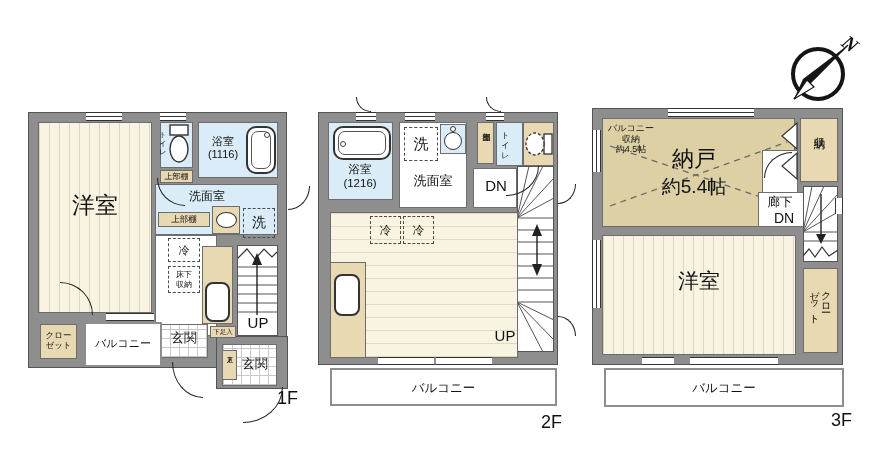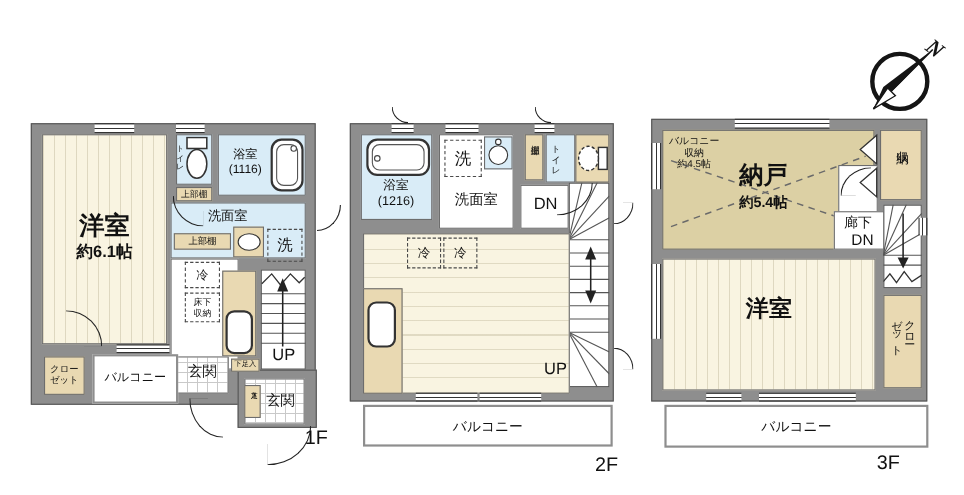--- a/index.html
+++ b/index.html
@@ -10,21 +10,21 @@
   .rm{position:absolute;box-sizing:border-box;border:1px solid #6d6d6d}
   .cream{background-color:#f9f4e1;background-image:repeating-linear-gradient(90deg,rgba(160,150,115,.30) 0 1px,transparent 1px 10px)}
   .creamh{background-color:#f9f4e1;background-image:repeating-linear-gradient(180deg,rgba(160,150,115,.28) 0 1px,transparent 1px 13px)}
   .blue{background-color:#d9ecf7}
   .tan{background-color:#e9d9b2}
   .tand{background-color:#dcd0a4}
   .white{background-color:#fff}
   .tile{background-color:#fff;background-image:repeating-linear-gradient(0deg,#c9c9c9 0 1px,transparent 1px 9px),repeating-linear-gradient(90deg,#c9c9c9 0 1px,transparent 1px 9px)}
   .dash{position:absolute;box-sizing:border-box;border:1.4px dashed #4a4a4a;display:flex;align-items:center;justify-content:center;color:#111}
   .lb{position:absolute;color:#111;text-align:center;white-space:pre-line;line-height:1.18}
-  .b{font-weight:bold}
+  .b{font-weight:normal}
   .vt{writing-mode:vertical-rl;letter-spacing:1px;text-align:left}
   .win{position:absolute;background:linear-gradient(180deg,#fff 0 42%,#333 42% 58%,#fff 58% 100%);border-top:1px solid #333;border-bottom:1px solid #333;box-sizing:border-box}
   .winv{position:absolute;background:linear-gradient(90deg,#fff 0 42%,#333 42% 58%,#fff 58% 100%);border-left:1px solid #333;border-right:1px solid #333;box-sizing:border-box}
   .arc{position:absolute;box-sizing:border-box}
   .arc.tr{border-top:1.4px solid #222;border-right:1.4px solid #222;border-top-right-radius:100% 100%}
   .arc.tl{border-top:1.4px solid #222;border-left:1.4px solid #222;border-top-left-radius:100% 100%}
   .arc.br{border-bottom:1.4px solid #222;border-right:1.4px solid #222;border-bottom-right-radius:100% 100%}
   .arc.bl{border-bottom:1.4px solid #222;border-left:1.4px solid #222;border-bottom-left-radius:100% 100%}
   .balc{position:absolute;background:#fff;border:2px solid #8e8e8e;box-sizing:border-box}
   .tub{position:absolute;background:#fff;border:2px solid #333;border-radius:10px;box-sizing:border-box}
@@ -38,21 +38,20 @@
 <body>
 
 <div class="canvas">
 
   <div class="grp">
     <div class="wall" style="left:28px;top:112px;width:259px;height:256px"></div>
     <div class="wall" style="left:216px;top:336px;width:72px;height:53px"></div>
 
     <div class="rm cream" style="left:38px;top:122px;width:114px;height:191px"></div>
     <div class="lb b" style="left:38px;top:192px;width:114px;font-size:23px">洋室</div>
-    <div class="lb b" style="left:38px;top:221px;width:114px;font-size:15px">約6.1帖</div>
 
     <div class="rm blue" style="left:160px;top:122px;width:33px;height:46px"></div>
     <svg style="position:absolute;left:167px;top:124px" width="24" height="42" viewBox="0 0 24 42">
       <rect x="3" y="1" width="18" height="10" fill="#fff" stroke="#333" stroke-width="1.4"></rect>
       <ellipse cx="12" cy="25" rx="9" ry="13" fill="#fff" stroke="#333" stroke-width="1.4"></ellipse>
     </svg>
     <div class="lb vt" style="left:158px;top:126px;height:40px;font-size:7px">トイレ</div>
     <div class="rm tan" style="left:160px;top:170px;width:33px;height:13px"></div>
     <div class="lb" style="left:160px;top:170px;width:33px;font-size:8px;line-height:13px">上部棚</div>
 
@@ -218,21 +217,21 @@
 
     <div class="rm tand" style="left:602px;top:118px;width:193px;height:109px"></div>
     <svg style="position:absolute;left:602px;top:118px" width="193" height="109" viewBox="0 0 193 109">
       <line x1="8" y1="88" x2="185" y2="24" stroke="#6a6a6a" stroke-width="1.3" stroke-dasharray="6 5"></line>
       <line x1="8" y1="28" x2="185" y2="88" stroke="#6a6a6a" stroke-width="1.3" stroke-dasharray="6 5"></line>
     </svg>
     <div class="lb" style="left:604px;top:123px;width:54px;font-size:9px">バルコニー
 収納
 約4.5帖</div>
     <div class="lb b" style="left:636px;top:146px;width:116px;font-size:22px">納戸</div>
-    <div class="lb b" style="left:636px;top:176px;width:116px;font-size:13px">約5.4帖</div>
+    <div class="lb b" style="left:636px;top:176px;width:116px;font-size:19px">約5.4帖</div>
 
     <div class="rm white" style="left:762px;top:150px;width:36px;height:77px"></div>
     <div class="arc tl" style="left:764px;top:152px;width:28px;height:26px"></div>
     <svg style="position:absolute;left:779px;top:119px" width="20" height="64" viewBox="0 0 20 64">
       <polygon points="18,4 18,30 3,17" fill="#fff" stroke="#333" stroke-width="1.2"></polygon>
       <polygon points="18,34 18,60 3,47" fill="#fff" stroke="#333" stroke-width="1.2"></polygon>
     </svg>
     <div class="rm tan" style="left:800px;top:118px;width:38px;height:64px"></div>
     <div class="lb vt" style="left:812px;top:128px;height:50px;font-size:11.5px">収納</div>
 
@@ -264,21 +263,21 @@
     <div class="balc" style="left:604px;top:368px;width:240px;height:39px"></div>
     <div class="lb" style="left:604px;top:381px;width:240px;font-size:12.5px">バルコニー</div>
 
     <div class="winv" style="left:592px;top:130px;width:9px;height:42px"></div>
     <div class="winv" style="left:592px;top:240px;width:9px;height:68px"></div>
     <div class="win" style="left:668px;top:108px;width:86px;height:9px"></div>
     <div class="win" style="left:642px;top:357px;width:32px;height:8px"></div>
     <div class="win" style="left:690px;top:357px;width:88px;height:8px"></div>
     <div class="winv" style="left:835px;top:198px;width:8px;height:16px"></div>
 
-    <div class="flab" style="left:772px;top:410px;width:46px">3F</div>
+    <div class="flab" style="left:806px;top:410px;width:46px">3F</div>
   </div>
 
   <svg style="position:absolute;left:782px;top:26px" width="84" height="84" viewBox="0 0 84 84">
     <circle cx="36" cy="48" r="25" fill="none" stroke="#151515" stroke-width="4"></circle>
     <line x1="12" y1="73" x2="66" y2="19" stroke="#151515" stroke-width="1.5"></line>
     <polygon points="66,19 21,53 12,73 36,50" fill="#151515"></polygon>
     <polygon points="12,73 32,61 25,54" fill="#fff" stroke="#151515" stroke-width="1.2"></polygon>
     <text x="62" y="20" font-size="20" font-style="italic" font-weight="bold" fill="#151515" transform="rotate(38 62 14)" font-family="Liberation Serif, serif">N</text>
   </svg>
 

